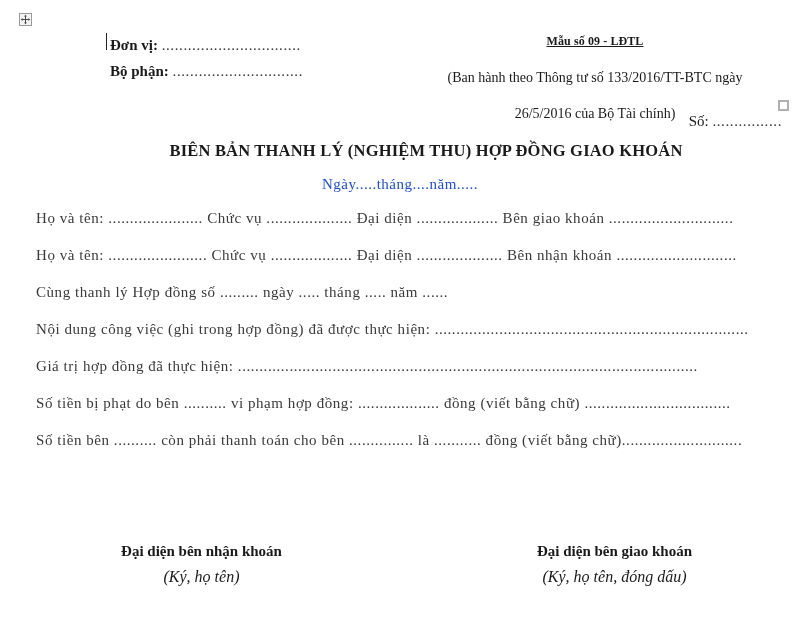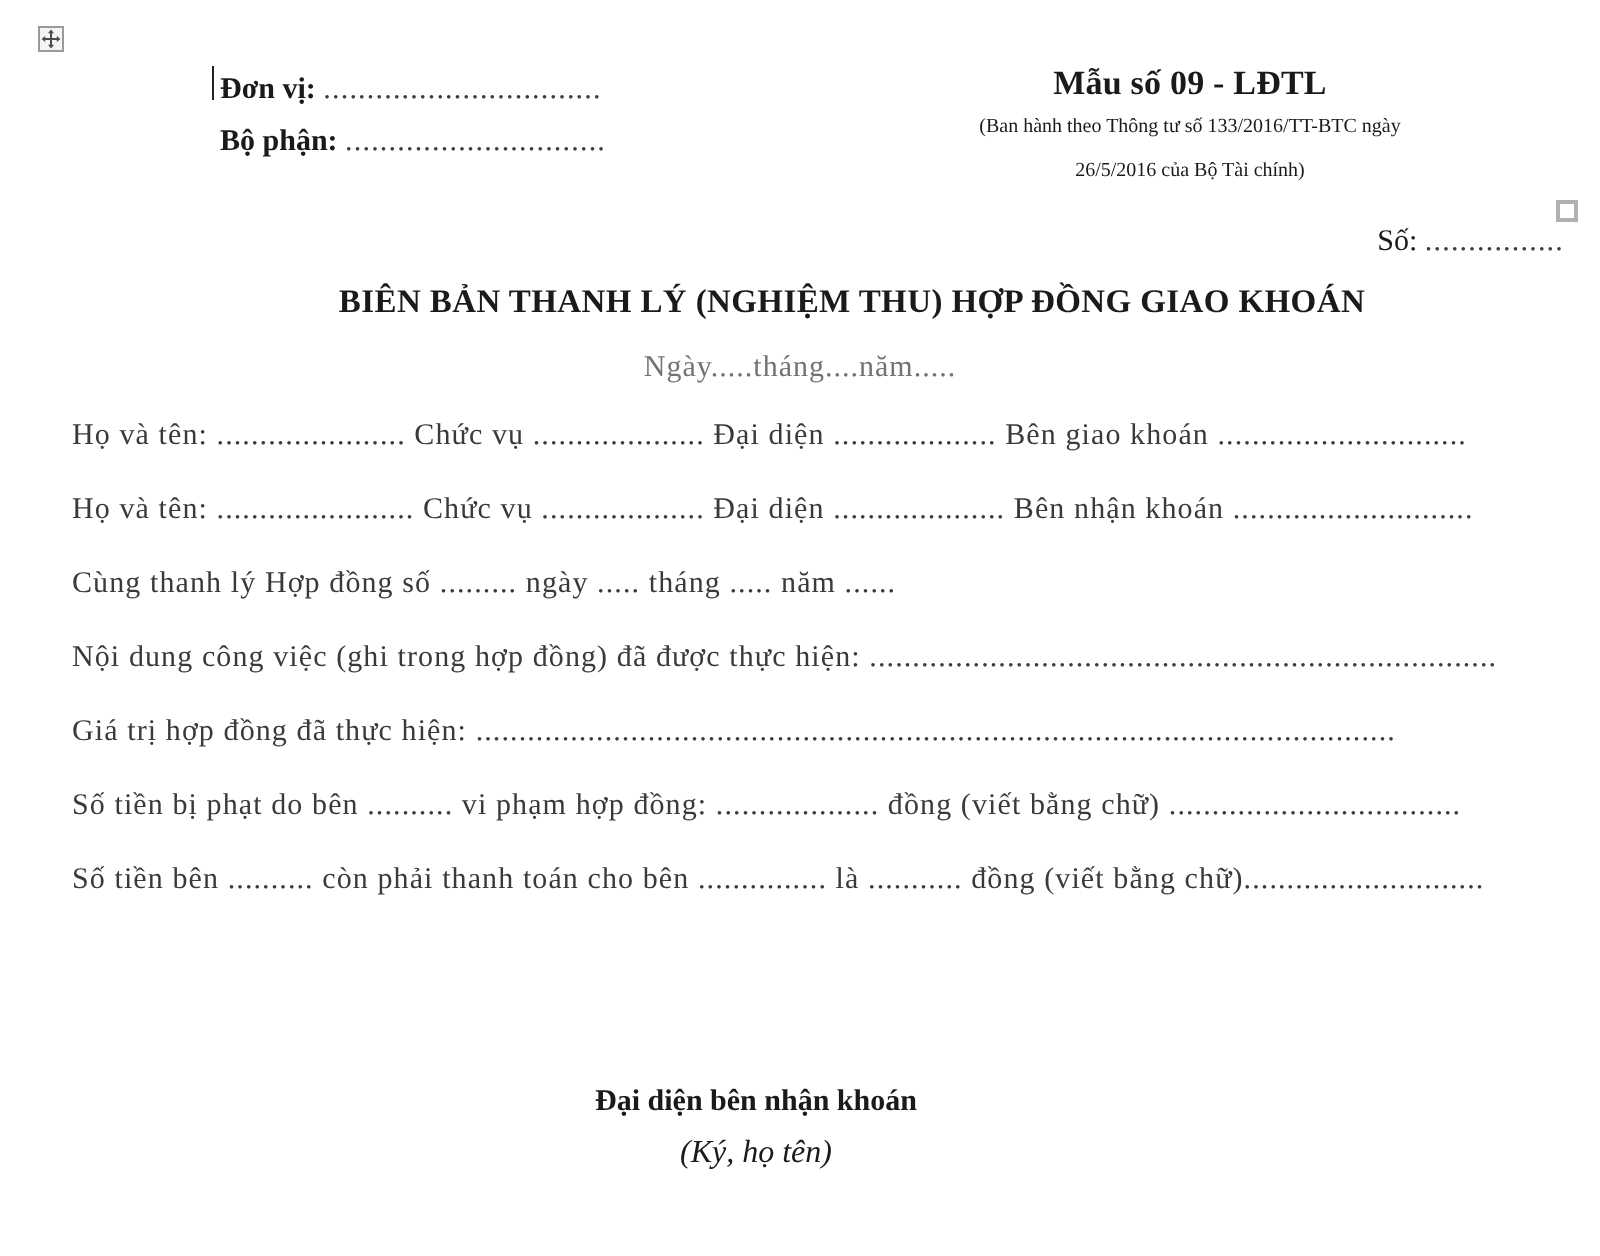--- a/index.html
+++ b/index.html
@@ -72,29 +72,30 @@
   }
 
   .hdr-right {
     position: absolute;
     left: 400px;
     top: 31px;
     width: 390px;
     text-align: center;
   }
   .hdr-right .form-code {
-    font-size: 17px;
+    font-size: 12px;
     font-weight: bold;
     line-height: 21px;
     letter-spacing: 0.1px;
+    text-decoration: underline;
   }
   .hdr-right .circular {
-    font-size: 10px;
+    font-size: 14px;
     line-height: 20px;
-    margin-top: 2px;
+    margin-top: 16px;
   }
 
   .so-line {
     position: absolute;
     left: 400px;
     top: 113px;
     width: 382px;
     text-align: right;
     font-size: 15px;
     white-space: nowrap;
@@ -114,21 +115,21 @@
     padding-left: 26px;
   }
   .doc-date {
     position: absolute;
     left: 0;
     top: 176px;
     width: 800px;
     text-align: center;
     font-size: 15px;
   }
-  .doc-date .dots { letter-spacing: 0.5px; color: #737373; }
+  .doc-date .dots { letter-spacing: 0.5px; color: #1d4ed8; }
 
   
   .body-lines {
     position: absolute;
     left: 36px;
     top: 208px;
     width: 744px;
   }
   .body-line {
     font-size: 15px;
@@ -216,13 +217,17 @@
   <div class="body-line"><span class="dots">Giá trị hợp đồng đã thực hiện: ...........................................................................................................</span></div>
   <div class="body-line"><span class="dots">Số tiền bị phạt do bên .......... vi phạm hợp đồng: ................... đồng (viết bằng chữ) ..................................</span></div>
   <div class="body-line"><span class="dots">Số tiền bên .......... còn phải thanh toán cho bên ............... là ........... đồng (viết bằng chữ)............................</span></div>
 </div>
 
 <div class="sign-row">
   <div class="sign-col left">
     <div class="sign-title">Đại diện bên nhận khoán</div>
     <div class="sign-note">(Ký, họ tên)</div>
   </div>
+  <div class="sign-col right">
+    <div class="sign-title">Đại diện bên giao khoán</div>
+    <div class="sign-note">(Ký, họ tên, đóng dấu)</div>
+  </div>
 </div>
 
 </body></html>

